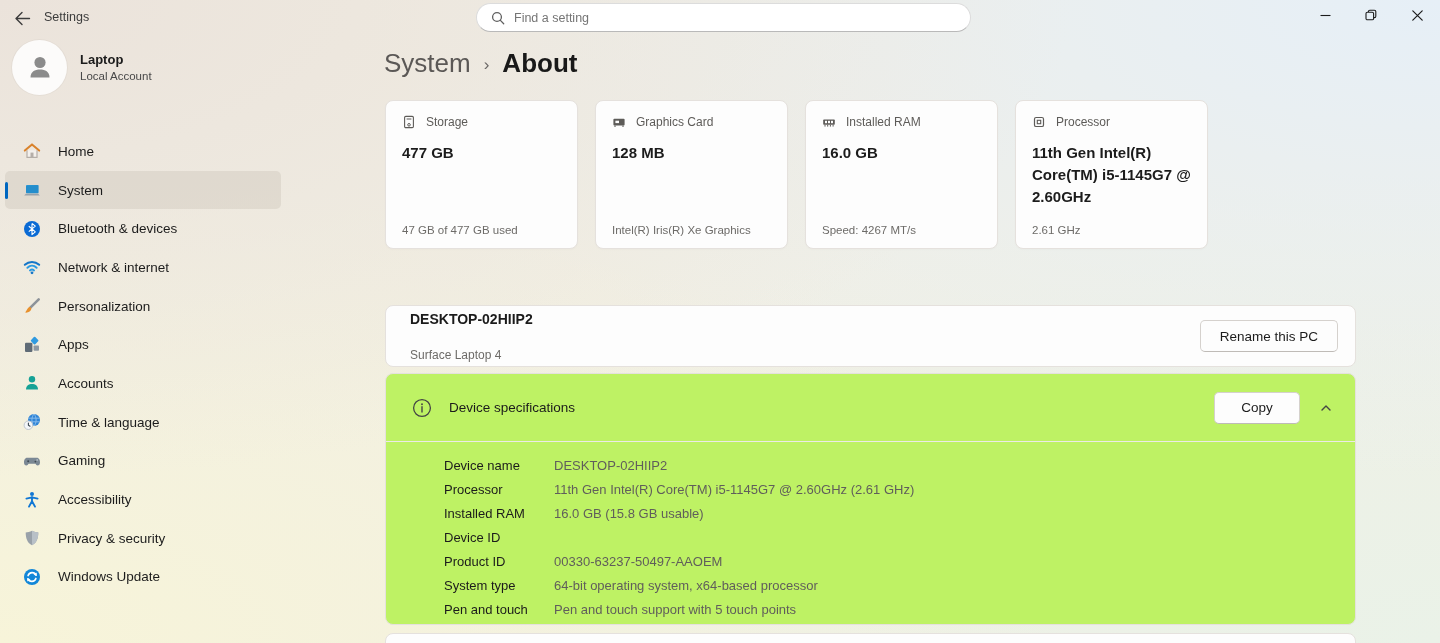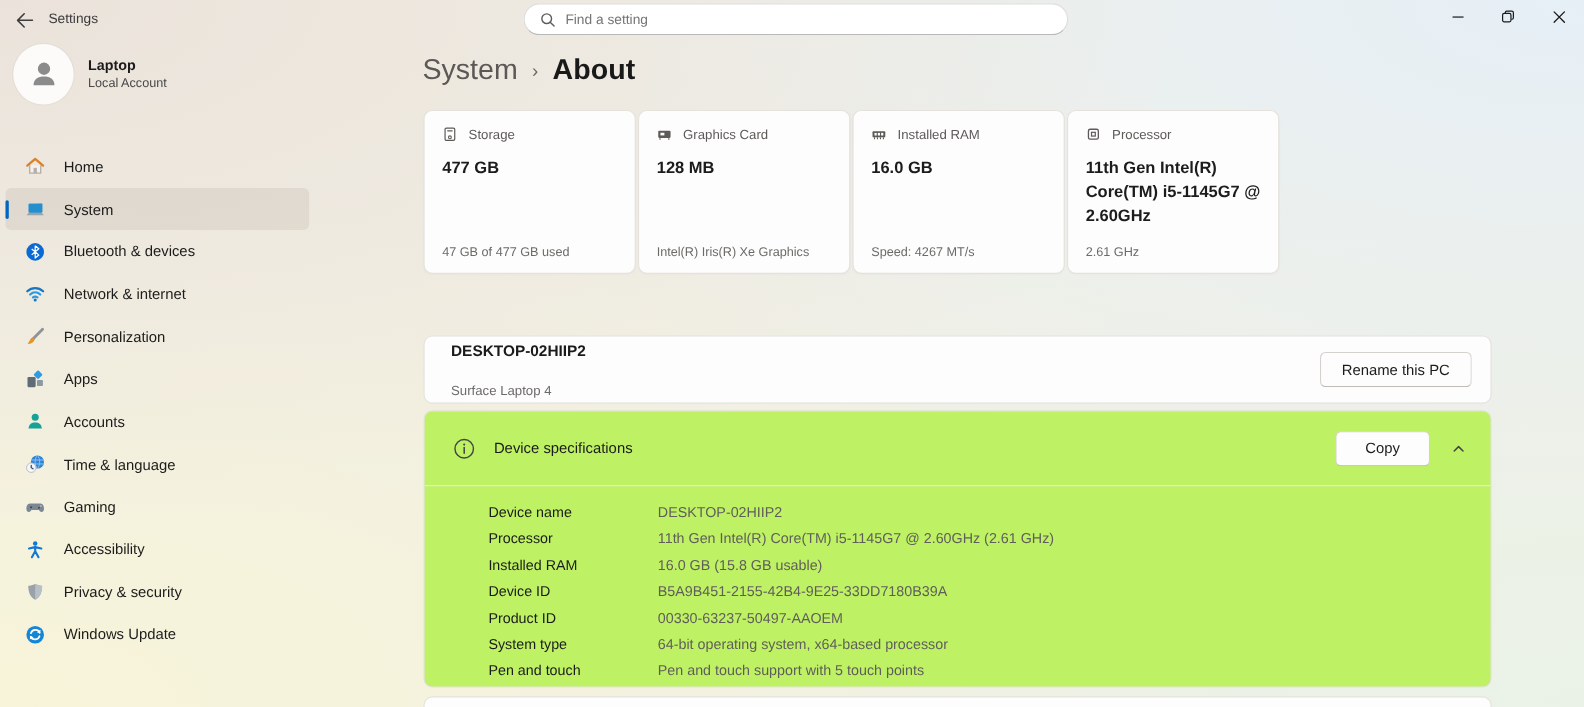--- a/index.html
+++ b/index.html
@@ -46,21 +46,21 @@
   .accent-bar { position:absolute; left:0; top:11px; width:3px; height:17px; border-radius:2px; }
   .side-icon { width:18px; height:18px; flex:0 0 18px; }
 
   
   .breadcrumb { position:absolute; left:384px; top:48px; display:flex; align-items:baseline; gap:13px; }
   .bc-parent { font-size:26px; color:#5b5856; cursor:pointer; }
   .bc-sep { font-size:17px; color:#6b6866; transform:translateY(-2px); }
   .bc-current { font-size:26px; font-weight:700; color:#191919; }
 
   
-  .cards { position:absolute; left:385px; top:100px; display:flex; gap:2px;align-items:flex-end; }
+  .cards { position:absolute; left:385px; top:100px; display:flex; gap:17px;align-items:flex-end; }
   .ov-card { width:193px; height:149px; background:#fdfdfd; border:1px solid #e5e1dd;
     border-radius:8px; padding:14px 16px; position:relative; box-shadow:0 1px 2px rgba(0,0,0,0.02); }
   .ov-head { display:flex; align-items:center; gap:10px; color:#5d5b58; font-size:12px; }
   .ov-value { margin-top:13px; font-size:15px; font-weight:700; color:#1c1c1c; line-height:1.45; }
   .ov-caption { position:absolute; left:16px; right:10px; bottom:12px; font-size:11.5px; color:#6d6b68; white-space:nowrap; }
 
   
   .pc-card { position:absolute; left:385px; top:305px; width:971px; height:62px;
     background:#fdfdfd; border:1px solid #e5e1dd; border-radius:8px;
     display:flex; align-items:center; padding:0 17px 0 24px; }
@@ -74,21 +74,21 @@
   
   .specs-card { position:absolute; left:385px; top:373px; width:971px; height:252px;
     background:#bef264; border:1px solid #e5e1dd; border-radius:8px; overflow:hidden; }
   .specs-header { height:68px; display:flex; align-items:center; padding:0 13px 0 26px;
     border-bottom:1px solid #eceae7; cursor:pointer; }
   .specs-title { margin-left:17px; font-size:13.5px; color:#1b1b1b; }
   .copy-btn { margin-left:auto; width:86px; }
   .chevron-btn { width:32px; height:32px; margin-left:10px; display:flex;
     align-items:center; justify-content:center; border-radius:4px; cursor:pointer; }
   .specs-table { padding:12px 0 0 58px; }
-  .spec-row { display:flex; font-size:13px; line-height:24px;gap:44px; }
+  .spec-row { display:flex; font-size:13px; line-height:24px; }
   .spec-label { width:110px; color:#1b1b1b; flex:0 0 110px; }
   .spec-value { color:#605e5b; }
 
   .next-card { position:absolute; left:385px; top:633px; width:971px; height:16px;
     background:#fdfdfd; border:1px solid #e5e1dd; border-radius:8px 8px 0 0; }
 </style>
 </head>
 <body>
 
 <div class="back-btn">
@@ -384,21 +384,20 @@
     <div class="spec-row">
       <span class="spec-label">Processor</span>
       <span class="spec-value">11th Gen Intel(R) Core(TM) i5-1145G7 @ 2.60GHz (2.61 GHz)</span>
     </div>
     <div class="spec-row">
       <span class="spec-label">Installed RAM</span>
       <span class="spec-value">16.0 GB (15.8 GB usable)</span>
     </div>
     <div class="spec-row">
       <span class="spec-label">Device ID</span>
-      <span class="spec-value">B5A9B451-2155-42B4-9E25-33DD7180B39A</span>
     </div>
     <div class="spec-row">
       <span class="spec-label">Product ID</span>
       <span class="spec-value">00330-63237-50497-AAOEM</span>
     </div>
     <div class="spec-row">
       <span class="spec-label">System type</span>
       <span class="spec-value">64-bit operating system, x64-based processor</span>
     </div>
     <div class="spec-row">

